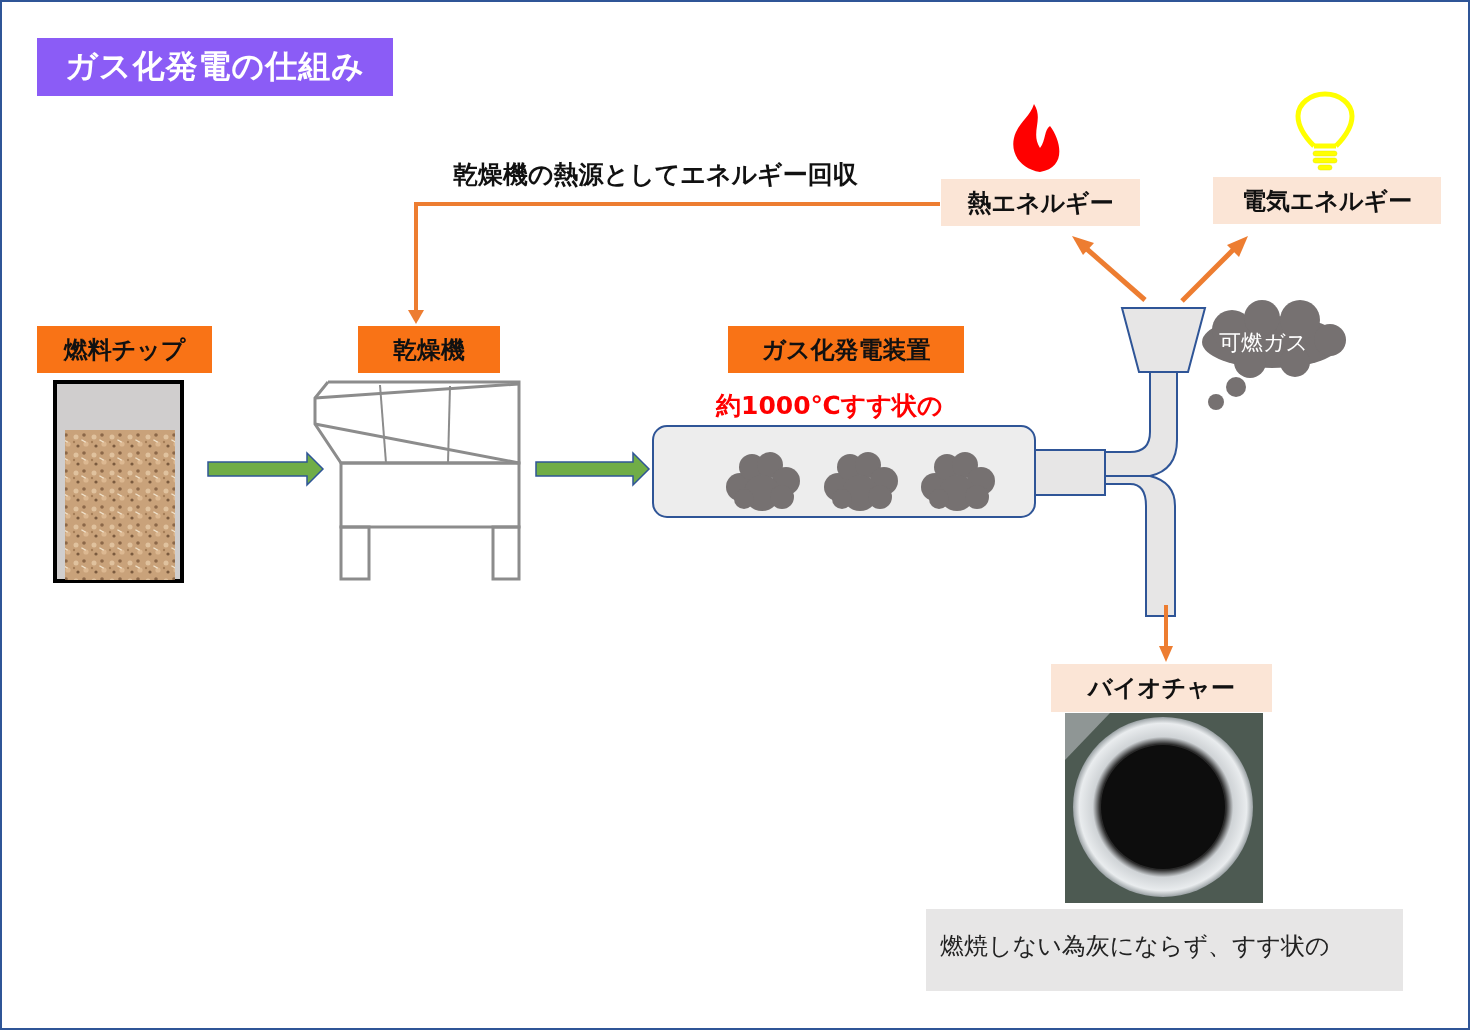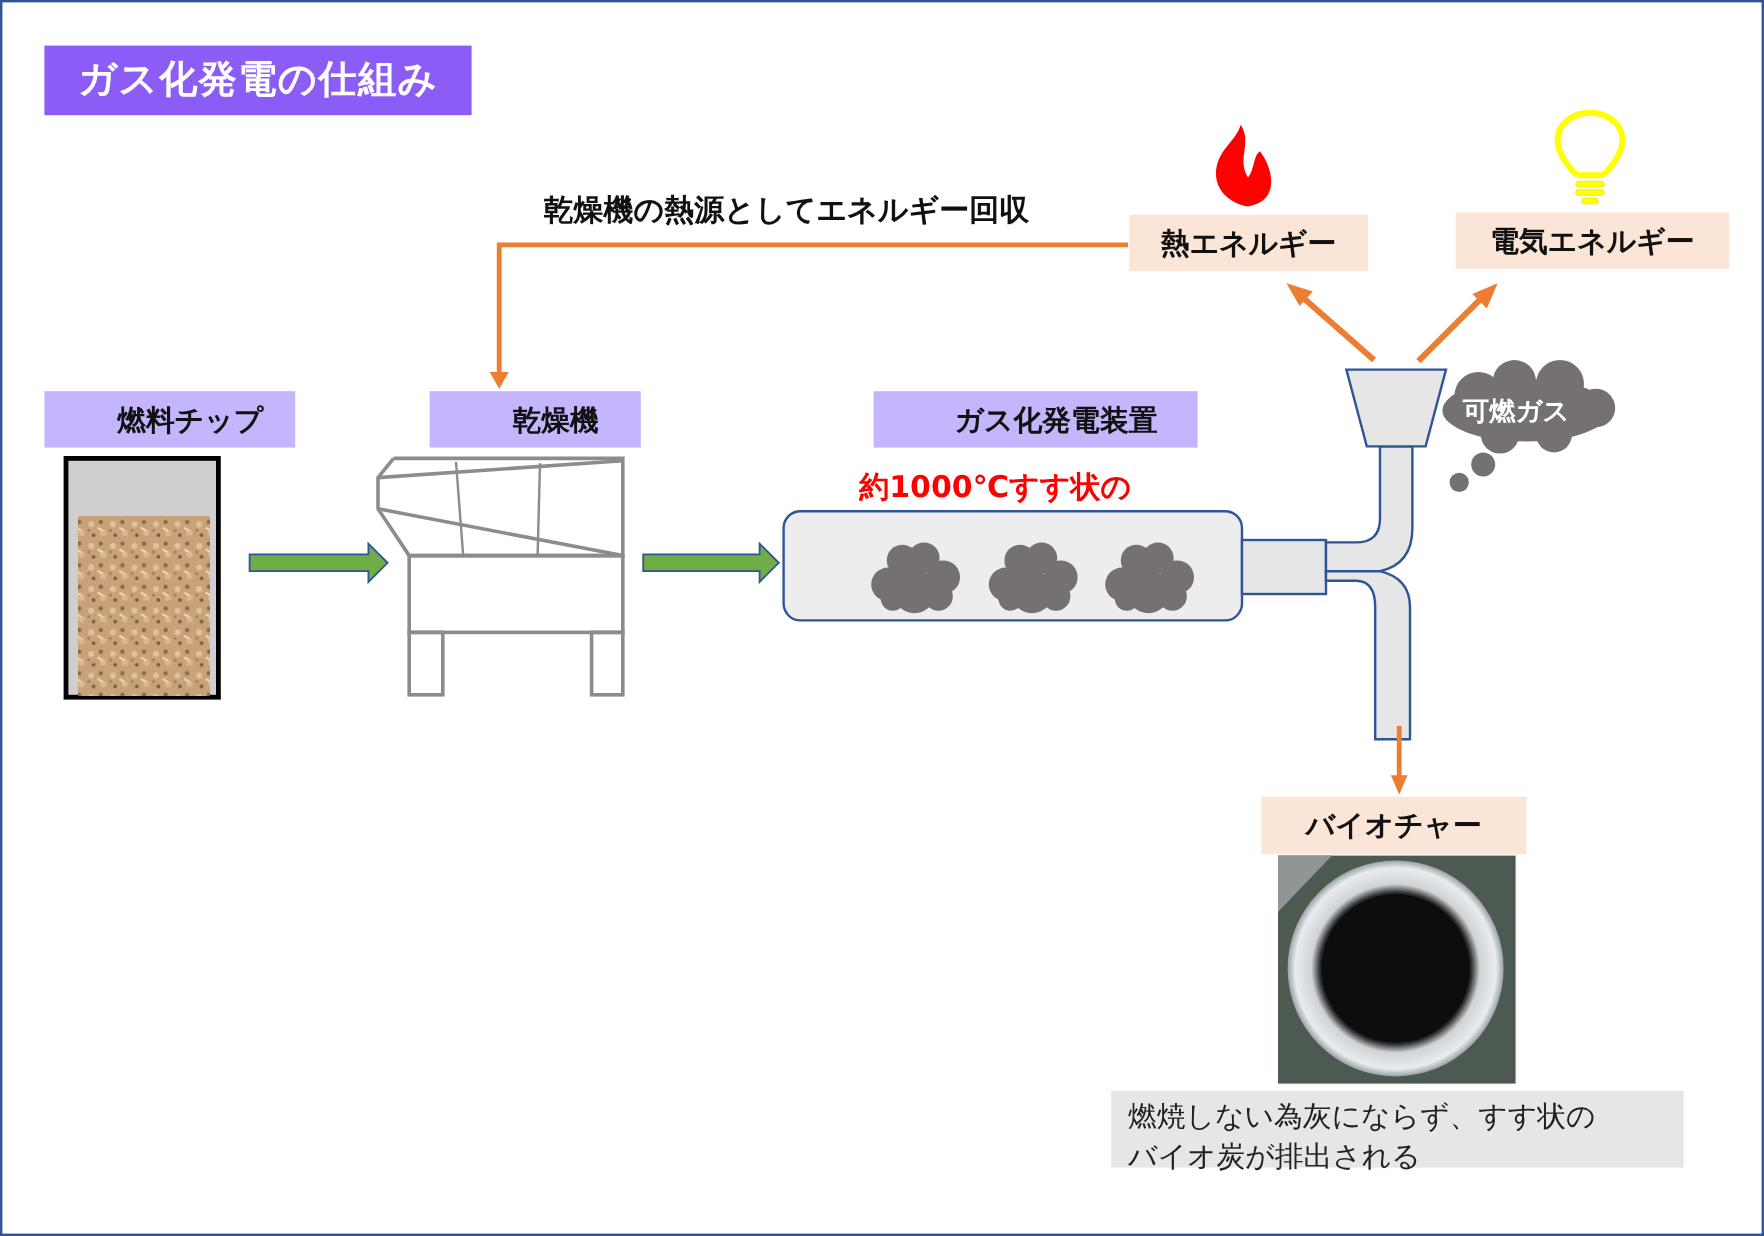--- a/index.html
+++ b/index.html
@@ -5,29 +5,29 @@
   html, body { margin: 0; padding: 0; background: #ffffff; }
   body { width: 1470px; height: 1030px; position: relative; overflow: hidden;
          font-family: "DejaVu Sans", "Liberation Sans", sans-serif; }
   .frame { position: absolute; left: 0; top: 0; width: 1466px; height: 1026px;
            border: 2px solid #2f5597; }
   .title-box { position: absolute; left: 37px; top: 38px; width: 356px; height: 58px;
                background: #8b5cf6; color: #ffffff; font-weight: bold; font-size: 32px;
                display: flex; align-items: center; justify-content: center; letter-spacing: 1px; }
   .label { position: absolute; font-weight: bold; font-size: 24px; color: #111;
            display: flex; align-items: center; justify-content: center; }
-  .label.yellow { background: #c4b5fd; padding-left: 34px; }
+  .label.yellow { background: #f97316; }
   .label.peach { background: #fbe5d6; }
   .plain-text { position: absolute; font-weight: bold; font-size: 25px; color: #111; white-space: nowrap; }
   .red-text { position: absolute; font-weight: bold; font-size: 25px; color: #ff0000; white-space: nowrap; }
-  .note-box { position: absolute; left: 926px; top: 909px; width: 477px; height: 64px;
+  .note-box { position: absolute; left: 926px; top: 909px; width: 477px; height: 82px;
               background: #e7e6e6; color: #222; font-size: 24px; line-height: 34px;
-              padding: 4px 14px; box-sizing: border-box; }
+              padding: 20px 14px; box-sizing: border-box; }
   svg.diagram { position: absolute; left: 0; top: 0; }
-  .cloud-text { position: absolute; font-weight: bold; font-size: 22px; color: #fff; white-space: nowrap; }
+  .cloud-text { position: absolute; font-weight: normal; font-size: 22px; color: #fff; white-space: nowrap; }
 </style>
 </head>
 <body>
 
 <div class="frame"></div>
 
 <div class="title-box">ガス化発電の仕組み</div>
 
 <svg class="diagram" width="1470" height="1030" viewBox="0 0 1470 1030">
   <defs>
@@ -163,14 +163,13 @@
 
 <div class="label peach" style="left:941px; top:179px; width:199px; height:47px;">熱エネルギー</div>
 <div class="label peach" style="left:1213px; top:177px; width:228px; height:47px;">電気エネルギー</div>
 
 <div class="cloud-text" style="left:1219px; top:328px;">可燃ガス</div>
 
 <div class="label peach" style="left:1051px; top:664px; width:221px; height:48px;">バイオチャー</div>
 
 <div class="note-box">
   <div>燃焼しない為灰にならず、すす状の</div>
-  <div>バイオ炭が排出される</div>
 </div>
 
 </body></html>

